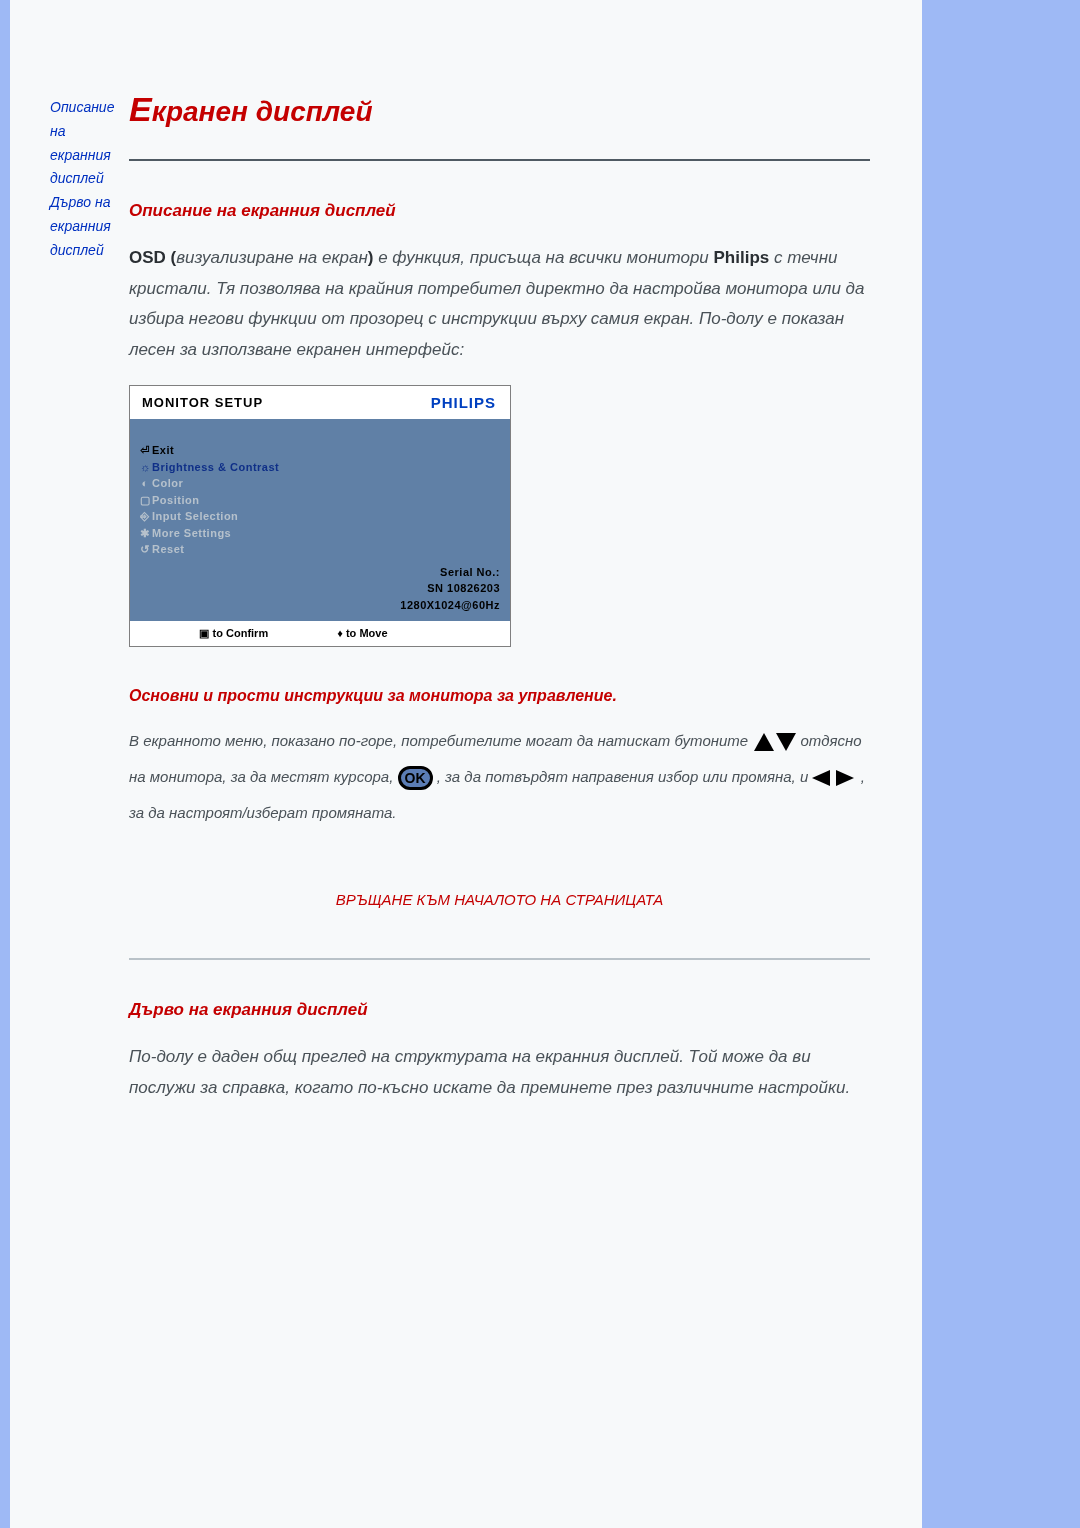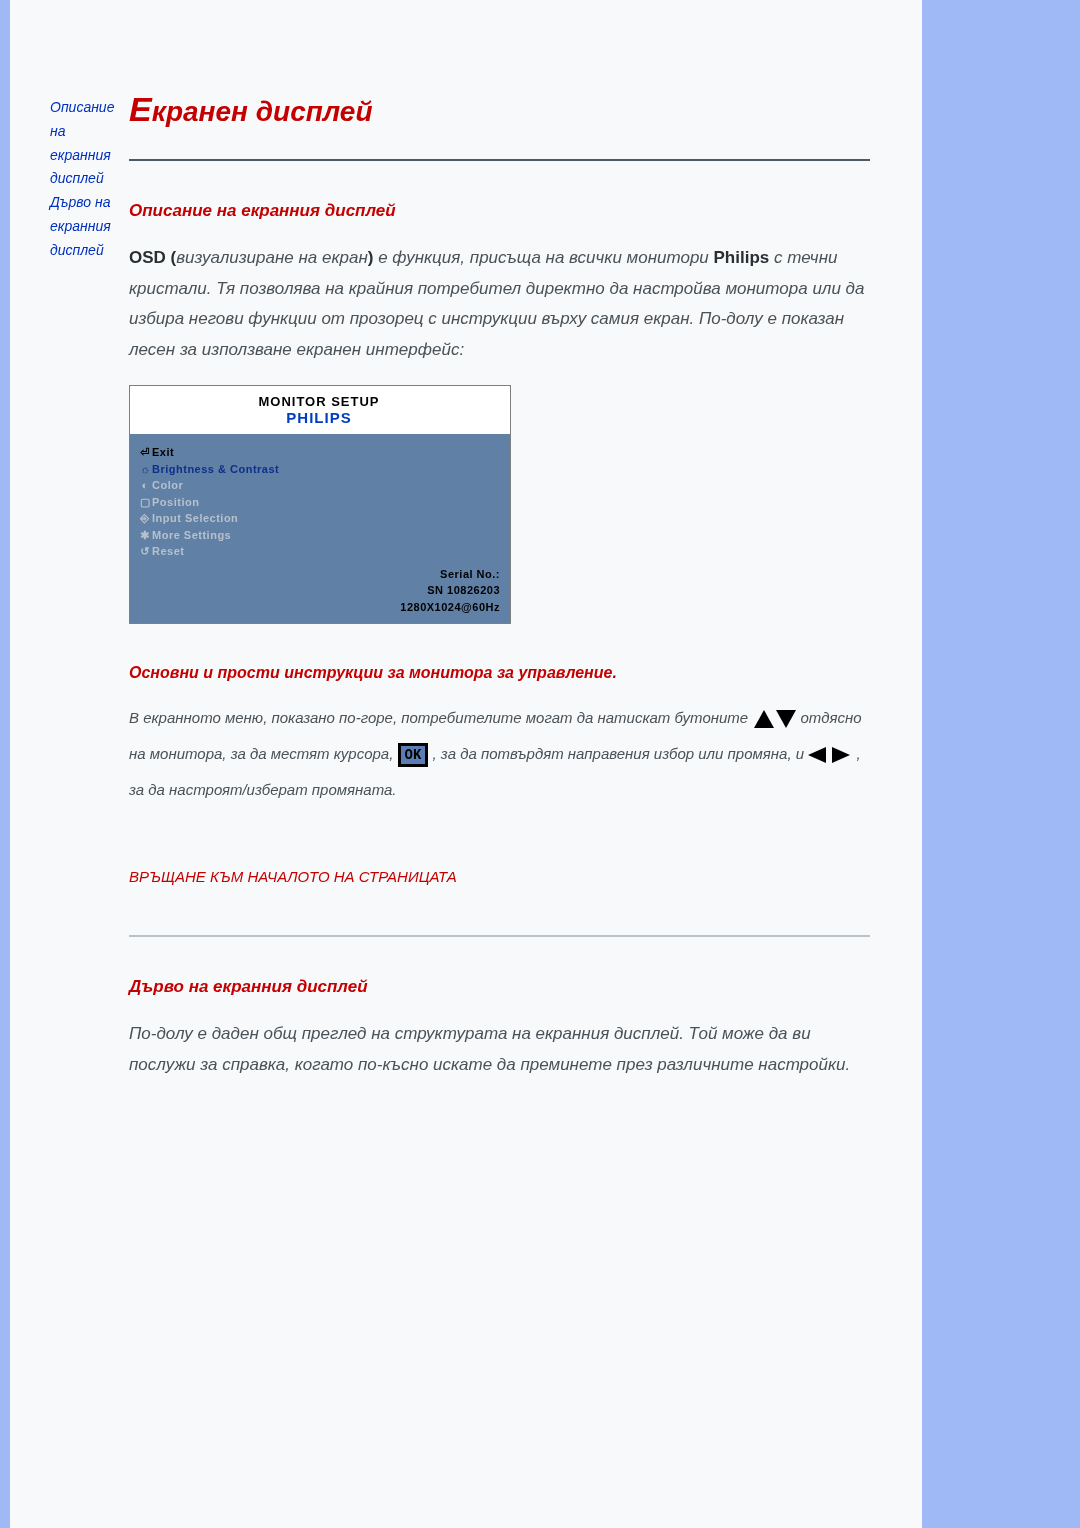--- a/index.html
+++ b/index.html
@@ -106,37 +106,36 @@
     font-family: 'Arial Black', Arial, sans-serif;
     margin: 10px 0 40px 0;
     font-style: normal;
   }
   .osd-header {
     display: flex;
     justify-content: space-between;
     align-items: center;
     padding: 8px 14px 8px 12px;
     background: #fff;
-    flex-direction: column;
   }
   .osd-header-title {
     font-weight: 900;
     font-size: 13px;
     letter-spacing: 1px;
     color: #000;
   }
   .osd-brand {
     font-weight: 900;
     font-size: 15px;
     letter-spacing: 1px;
     color: #0040c0;
   }
   .osd-body {
     background: #6080a6;
-    padding: 10px 10px 8px 10px;
+    padding: 23px 10px 8px 10px;
     color: #c9d3dc;
     font-size: 11px;
     line-height: 1.5;
     letter-spacing: 0.5px;
   }
   .osd-body .exit {
     color: #000;
     font-weight: 900;
   }
   .osd-body .hl {
@@ -166,44 +165,44 @@
   }
   .osd-footer .left {
     flex: 1.2;
     text-align: center;
   }
   .osd-footer .right {
     flex: 1;
     text-align: left;
   }
   .top-link {
-    text-align: left;
+    text-align: center;
     font-style: italic;
     color: #c40000;
     font-size: 15px;
     margin: 60px 0 10px 0;
   }
   .top-link a {
     color: #c40000;
     text-decoration: none;
   }
   .icon-updown svg,
   .icon-lr svg {
     vertical-align: middle;
   }
   .ok-badge {
     display: inline-block;
     vertical-align: middle;
     border: 3px solid #000;
-    border-radius: 0;
+    border-radius: 12px;
     background: #5b7db5;
     color: #000;
     font-style: normal;
     font-weight: 900;
-    font-family: Liberation Mono, monospace;
+    font-family: Liberation Sans, sans-serif;
     font-size: 14px;
     padding: 0 4px;
     line-height: 18px;
   }
   .li-ic {
     display: inline-block;
     width: 10px;
     text-align: center;
     margin-right: 2px;
   }
@@ -247,20 +246,30 @@
             <div class="dim"><span class="li-ic">▢</span><span>Position</span></div>
             <div class="dim"><span class="li-ic">⎆</span><span>Input Selection</span></div>
             <div class="dim"><span class="li-ic">✱</span><span>More Settings</span></div>
             <div class="dim"><span class="li-ic">↺</span><span>Reset</span></div>
             <div class="serial">
               <div>Serial No.:</div>
               <div class="ind">SN 10826203</div>
               <div>1280X1024@60Hz</div>
             </div>
           </div>
+          <div class="osd-footer">
+            <div class="left">
+              <span>▣</span>
+              <span>to Confirm</span>
+            </div>
+            <div class="right">
+              <span>♦</span>
+              <span>to Move</span>
+            </div>
+          </div>
         </div>
 
         <h3 class="sub">Основни и прости инструкции за монитора за управление.</h3>
 
         <p class="flow">
           <span>В екранното меню, показано по-горе, потребителите могат да натискат бутоните </span>
           <span class="icon-updown">
             <svg width="44" height="22" viewBox="0 0 44 22">
               <polygon points="2,20 12,2 22,20" fill="#000"></polygon>
               <polygon points="24,2 34,20 44,2" fill="#000"></polygon>

